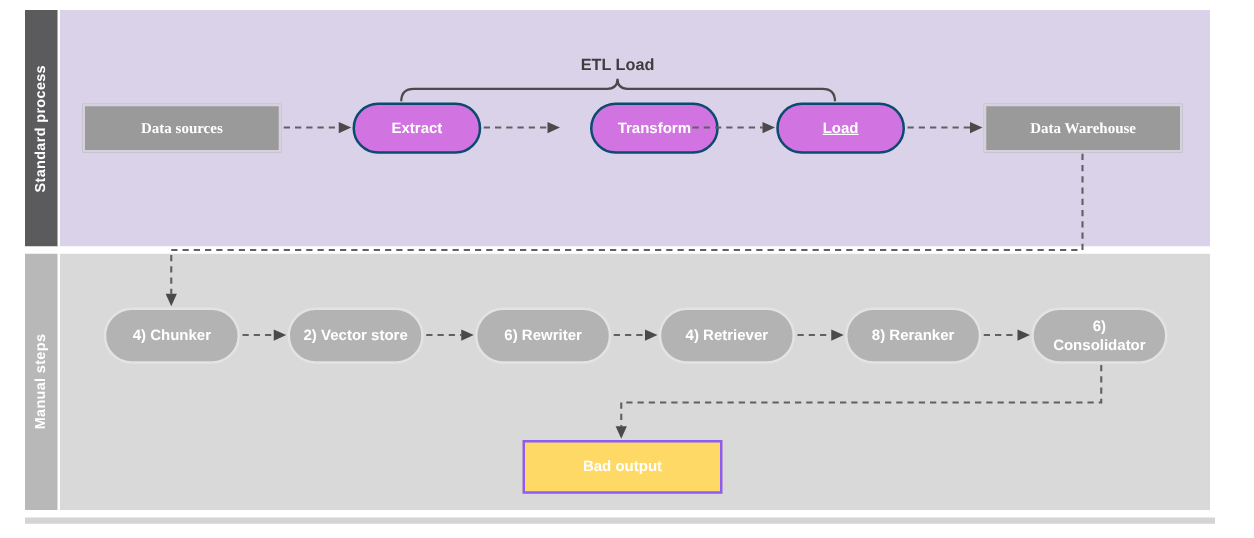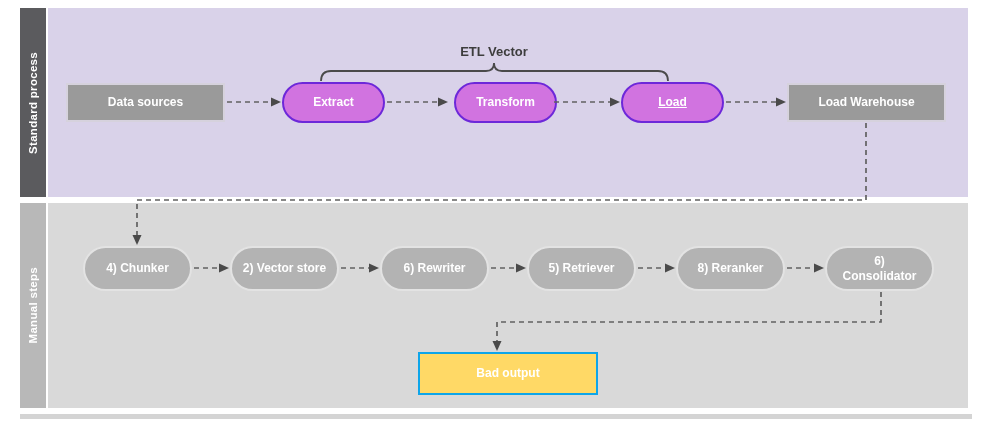--- a/index.html
+++ b/index.html
@@ -23,27 +23,27 @@
   .lane-body{position:absolute;left:48px;width:920px;}
   .lane-body-1{top:8px;height:189px;background:#d9d2e9;}
   .lane-body-2{top:203px;height:205px;background:#d9d9d9;}
   .bottom-strip{position:absolute;left:20px;top:414px;width:952px;height:5px;background:#d4d4d4;}
   
   .node{
     position:absolute;display:flex;align-items:center;justify-content:center;
     color:#ffffff;font-weight:bold;font-size:12px;text-align:center;
     line-height:1.25;box-sizing:border-box;
   }
-  .rect-node{background:#9a9a9a;border:2px solid #d6d2dd;height:39px;top:83px;}
-  .pill-node{background:#d173e0;border:2px solid #6d28d9;border-radius:21px;height:41px;top:82px;width:103px;}
+  .rect-node{background:#9a9a9a;border:2px solid #d6d2dd;height:39px;top:83px;font-family:Liberation Serif, serif;}
+  .pill-node{background:#d173e0;border:2px solid #0c4a6e;border-radius:21px;height:41px;top:82px;width:103px;}
   .m-pill{
     background:#b3b3b3;border:2px solid #e3e3e3;border-radius:23px;
     height:45px;top:246px;width:109px;padding:0 10px;
   }
-  .out-rect{background:#ffd966;border:2px solid #0ea5e9;height:43px;top:352px;left:418px;width:180px;}
+  .out-rect{background:#ffd966;border:2px solid #8b5cf6;height:43px;top:352px;left:418px;width:160px;}
   
   .bracket-label{
     position:absolute;left:434px;top:44px;width:120px;text-align:center;
     color:#3d3d3d;font-weight:bold;font-size:13px;
   }
   svg.overlay{position:absolute;left:0;top:0;pointer-events:none;}
   .dash{stroke:#616161;stroke-width:1.7;fill:none;stroke-dasharray:5 4;}
   .head{fill:#4a4a4a;stroke:none;}
   .brace{stroke:#4a4a4a;stroke-width:1.8;fill:none;}
 </style>
@@ -53,32 +53,32 @@
 <div class="lane-body lane-body-1"></div>
 <div class="lane-body lane-body-2"></div>
 <div class="lane-bar lane-bar-1">
   <span>Standard process</span>
 </div>
 <div class="lane-bar lane-bar-2">
   <span>Manual steps</span>
 </div>
 <div class="bottom-strip"></div>
 
-<div class="bracket-label">ETL Vector</div>
+<div class="bracket-label">ETL Load</div>
 
 <div class="node rect-node" style="left:66px;width:159px;">Data sources</div>
 <div class="node pill-node" style="left:282px;">Extract</div>
-<div class="node pill-node" style="left:454px;">Transform</div>
+<div class="node pill-node" style="left:472px;">Transform</div>
 <div class="node pill-node" style="left:621px;text-decoration:underline;">Load</div>
-<div class="node rect-node" style="left:787px;width:159px;">Load Warehouse</div>
+<div class="node rect-node" style="left:787px;width:159px;">Data Warehouse</div>
 
 <div class="node m-pill" style="left:83px;">4) Chunker</div>
 <div class="node m-pill" style="left:230px;">2) Vector store</div>
 <div class="node m-pill" style="left:380px;">6) Rewriter</div>
-<div class="node m-pill" style="left:527px;">5) Retriever</div>
+<div class="node m-pill" style="left:527px;">4) Retriever</div>
 <div class="node m-pill" style="left:676px;">8) Reranker</div>
 <div class="node m-pill" style="left:825px;">6) Consolidator</div>
 
 <div class="node out-rect">Bad output</div>
 
 <svg class="overlay" width="1003" height="430" viewBox="0 0 1003 430">
 
   <path class="brace" d="M321,81 Q321,71 331,71 L486,71 Q494,71 494,63 Q494,71 502,71 L658,71 Q668,71 668,81"></path>
 
   <path class="dash" d="M227,102 H272"></path>

